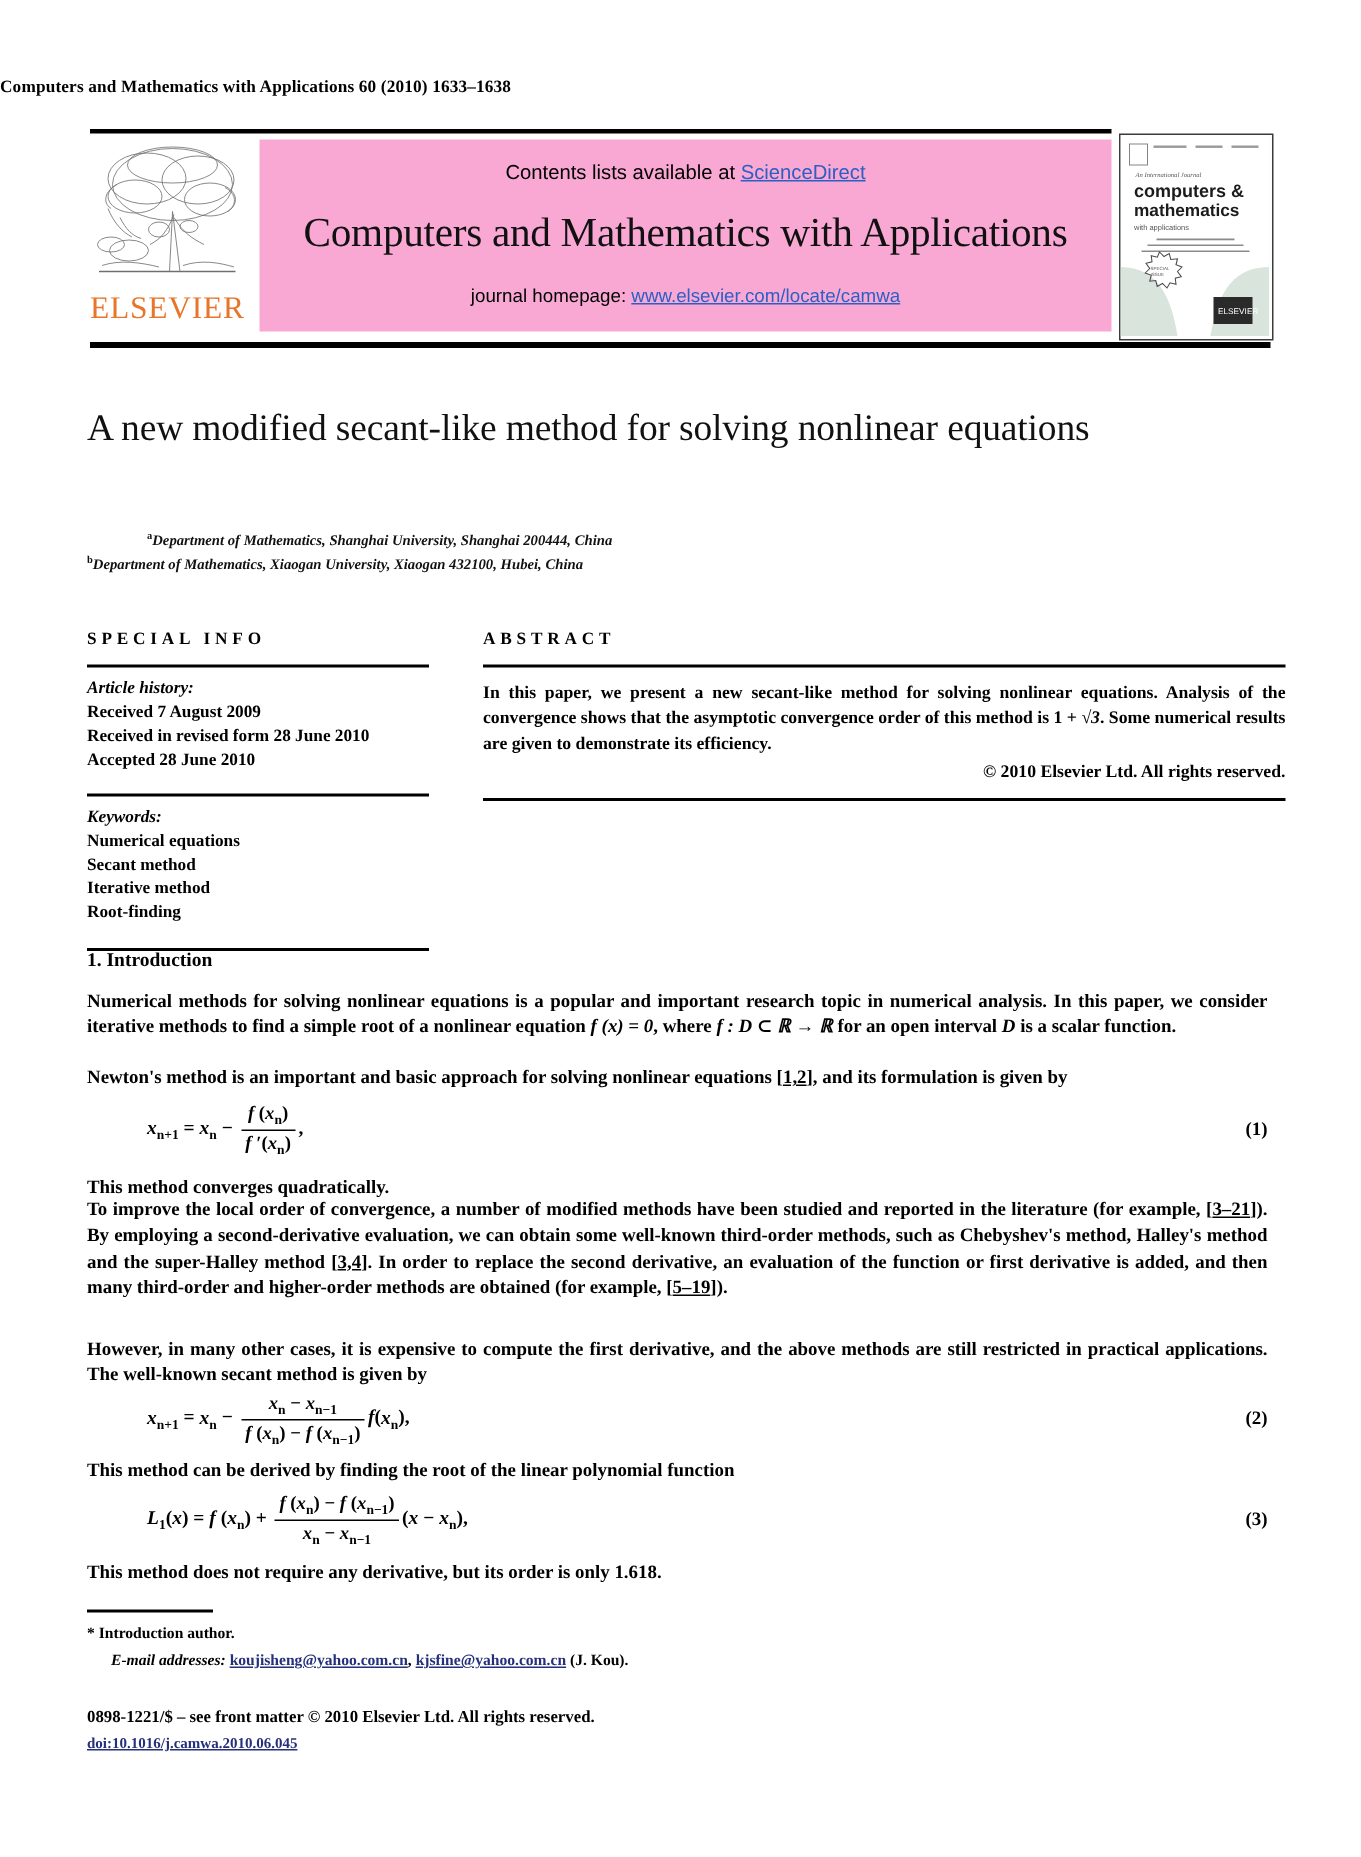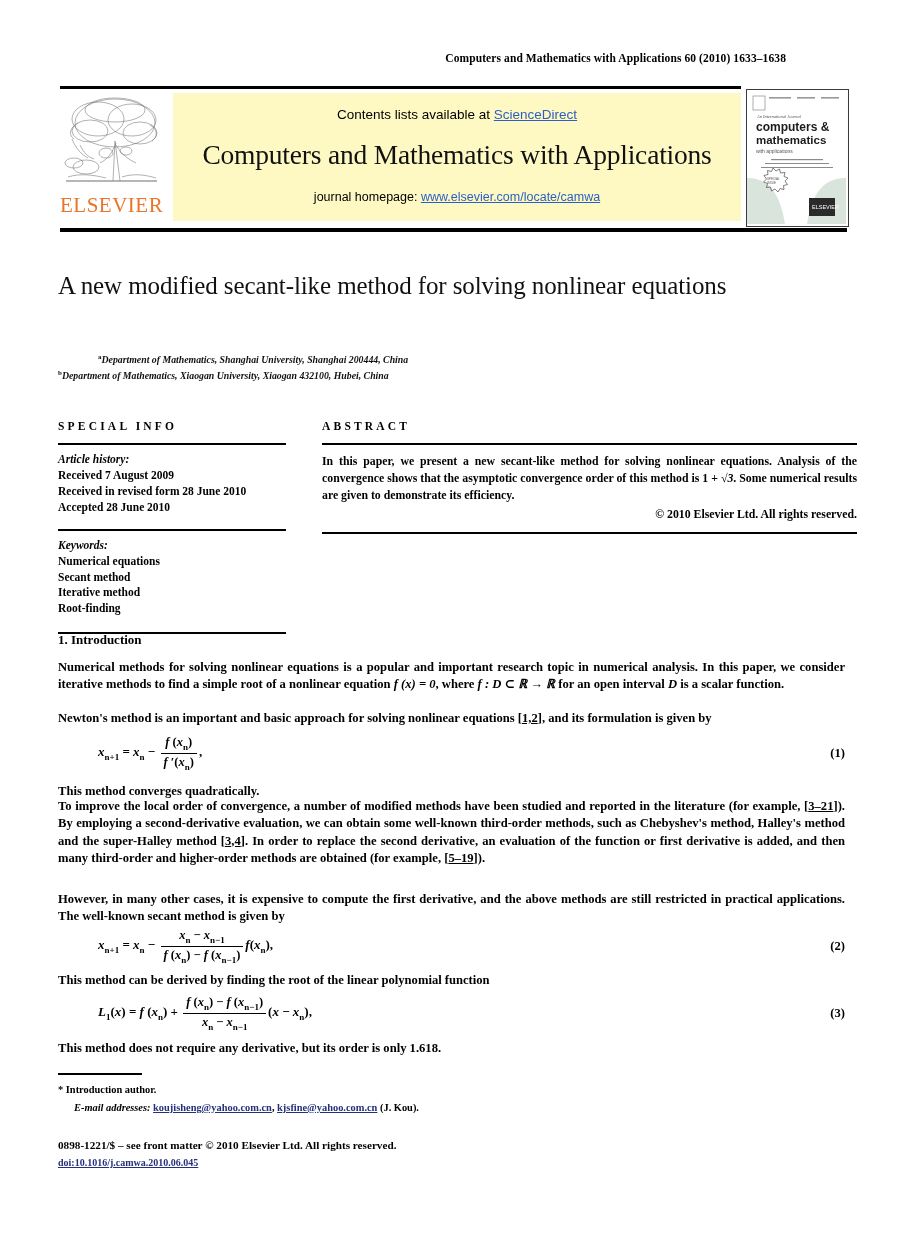--- a/index.html
+++ b/index.html
@@ -20,21 +20,21 @@
     left: 0; top: 0;
     width: 907px;
     height: 1238px;
   }
 
   
   .running-head {
     position: absolute;
     left: 0; top: 52px;
     width: 786px;
-    text-align: right;
+    text-align: left;
     font-size: 11.5px;
     font-weight: bold;
     letter-spacing: 0.1px;
   }
 
   
   .header-band {
     position: absolute;
     left: 60px; top: 86px;
     width: 787px;
@@ -75,21 +75,21 @@
     text-align: center;
     line-height: 1;
     margin-top: 2px;
     font-weight: normal;
   }
   .contents-box {
     position: absolute;
     left: 113px; top: 4px;
     width: 568px;
     height: 128px;
-    background: #fef9c3;
+    background: #f9a8d4;
     text-align: center;
   }
   .contents-line {
     margin-top: 14px;
     font-family: "Liberation Sans", sans-serif;
     font-size: 13.5px;
     color: #000;
   }
   .contents-line .sd-link {
     color: #2b5fc4;

